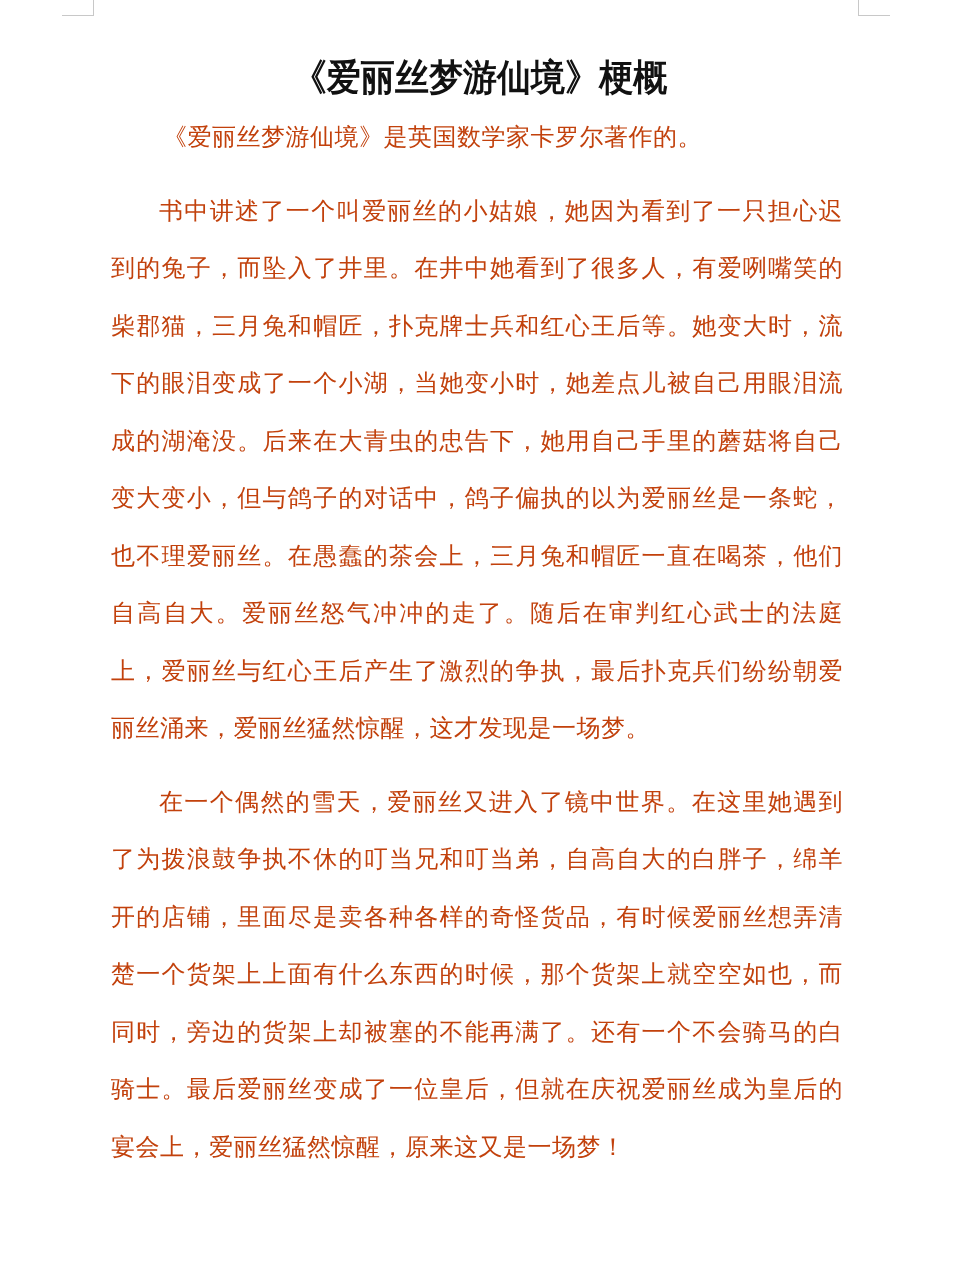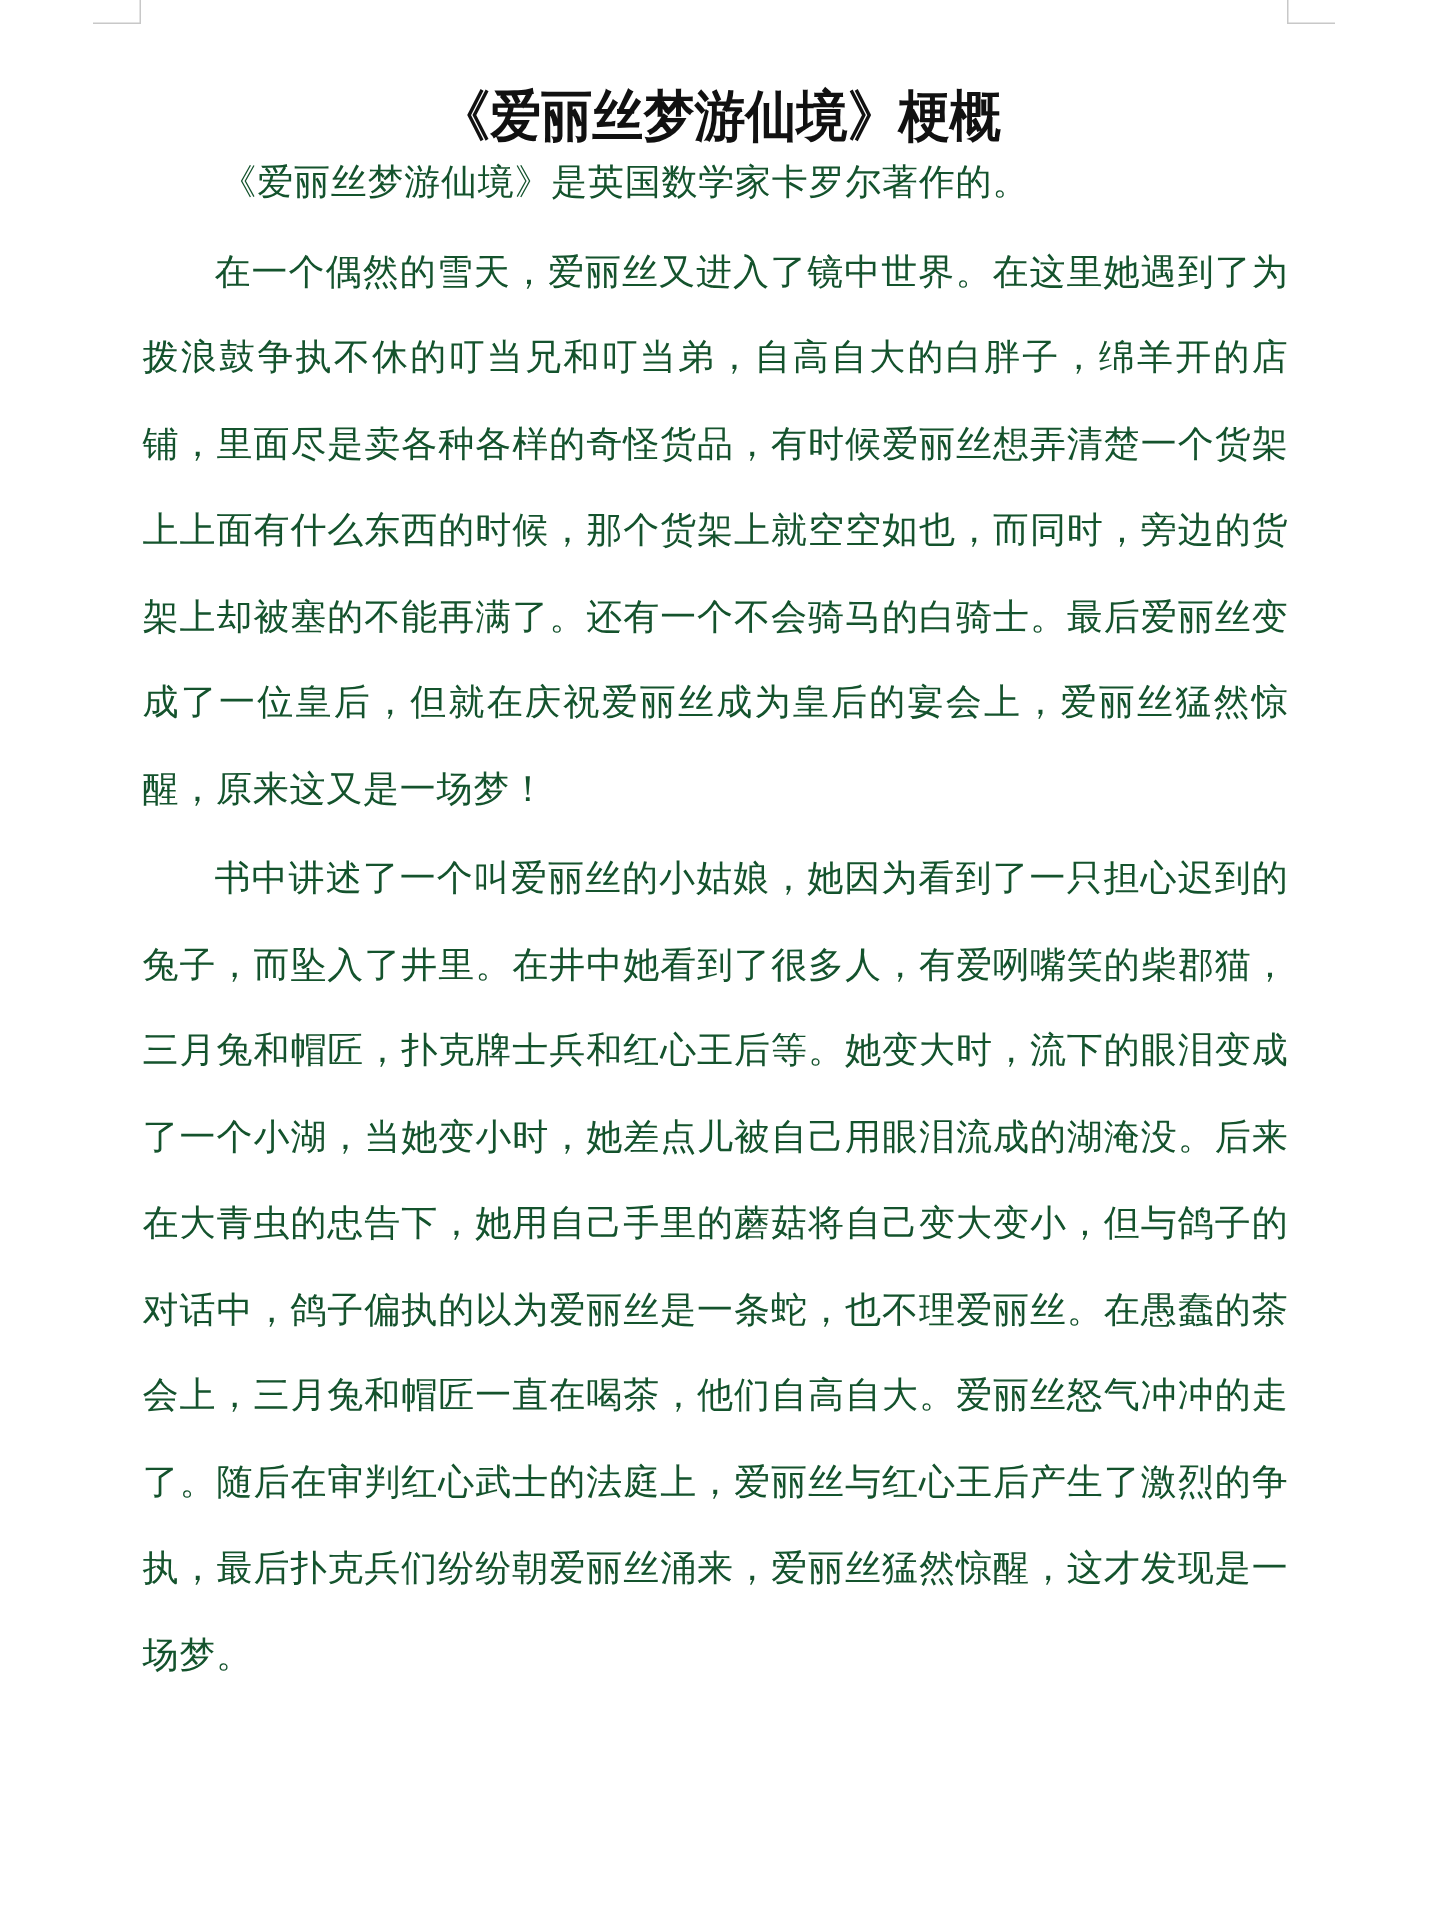--- a/index.html
+++ b/index.html
@@ -51,40 +51,40 @@
       color: #111;
       transform: scaleX(0.92);
     }
     .content {
       position: absolute;
       left: 95px;
       top: 93px;
       width: 764px;
     }
     .para {
-      margin: 0;
+      margin: 16px;
       font-size: 24px;
       line-height: 57.5px;
       letter-spacing: 0.5px;
       text-align: justify;
       text-indent: 48px;
-      color: #14532d;
+      color: #c2410c;
     }
     .para + .para {
       margin-top: 2px;
     }
     .para.intro {
       text-indent: 52px;
     }
   </style>
 </head>
 <body>
 
 <div class="corner-mark corner-tl"></div>
 <div class="corner-mark corner-tr"></div>
 
 <h1 class="page-title">《爱丽丝梦游仙境》梗概</h1>
 
 <div class="content">
   <p class="para intro">《爱丽丝梦游仙境》是英国数学家卡罗尔著作的。</p>
+  <p class="para">书中讲述了一个叫爱丽丝的小姑娘，她因为看到了一只担心迟到的兔子，而坠入了井里。在井中她看到了很多人，有爱咧嘴笑的柴郡猫，三月兔和帽匠，扑克牌士兵和红心王后等。她变大时，流下的眼泪变成了一个小湖，当她变小时，她差点儿被自己用眼泪流成的湖淹没。后来在大青虫的忠告下，她用自己手里的蘑菇将自己变大变小，但与鸽子的对话中，鸽子偏执的以为爱丽丝是一条蛇，也不理爱丽丝。在愚蠢的茶会上，三月兔和帽匠一直在喝茶，他们自高自大。爱丽丝怒气冲冲的走了。随后在审判红心武士的法庭上，爱丽丝与红心王后产生了激烈的争执，最后扑克兵们纷纷朝爱丽丝涌来，爱丽丝猛然惊醒，这才发现是一场梦。</p>
   <p class="para">在一个偶然的雪天，爱丽丝又进入了镜中世界。在这里她遇到了为拨浪鼓争执不休的叮当兄和叮当弟，自高自大的白胖子，绵羊开的店铺，里面尽是卖各种各样的奇怪货品，有时候爱丽丝想弄清楚一个货架上上面有什么东西的时候，那个货架上就空空如也，而同时，旁边的货架上却被塞的不能再满了。还有一个不会骑马的白骑士。最后爱丽丝变成了一位皇后，但就在庆祝爱丽丝成为皇后的宴会上，爱丽丝猛然惊醒，原来这又是一场梦！</p>
-  <p class="para">书中讲述了一个叫爱丽丝的小姑娘，她因为看到了一只担心迟到的兔子，而坠入了井里。在井中她看到了很多人，有爱咧嘴笑的柴郡猫，三月兔和帽匠，扑克牌士兵和红心王后等。她变大时，流下的眼泪变成了一个小湖，当她变小时，她差点儿被自己用眼泪流成的湖淹没。后来在大青虫的忠告下，她用自己手里的蘑菇将自己变大变小，但与鸽子的对话中，鸽子偏执的以为爱丽丝是一条蛇，也不理爱丽丝。在愚蠢的茶会上，三月兔和帽匠一直在喝茶，他们自高自大。爱丽丝怒气冲冲的走了。随后在审判红心武士的法庭上，爱丽丝与红心王后产生了激烈的争执，最后扑克兵们纷纷朝爱丽丝涌来，爱丽丝猛然惊醒，这才发现是一场梦。</p>
 </div>
 
 </body></html>

